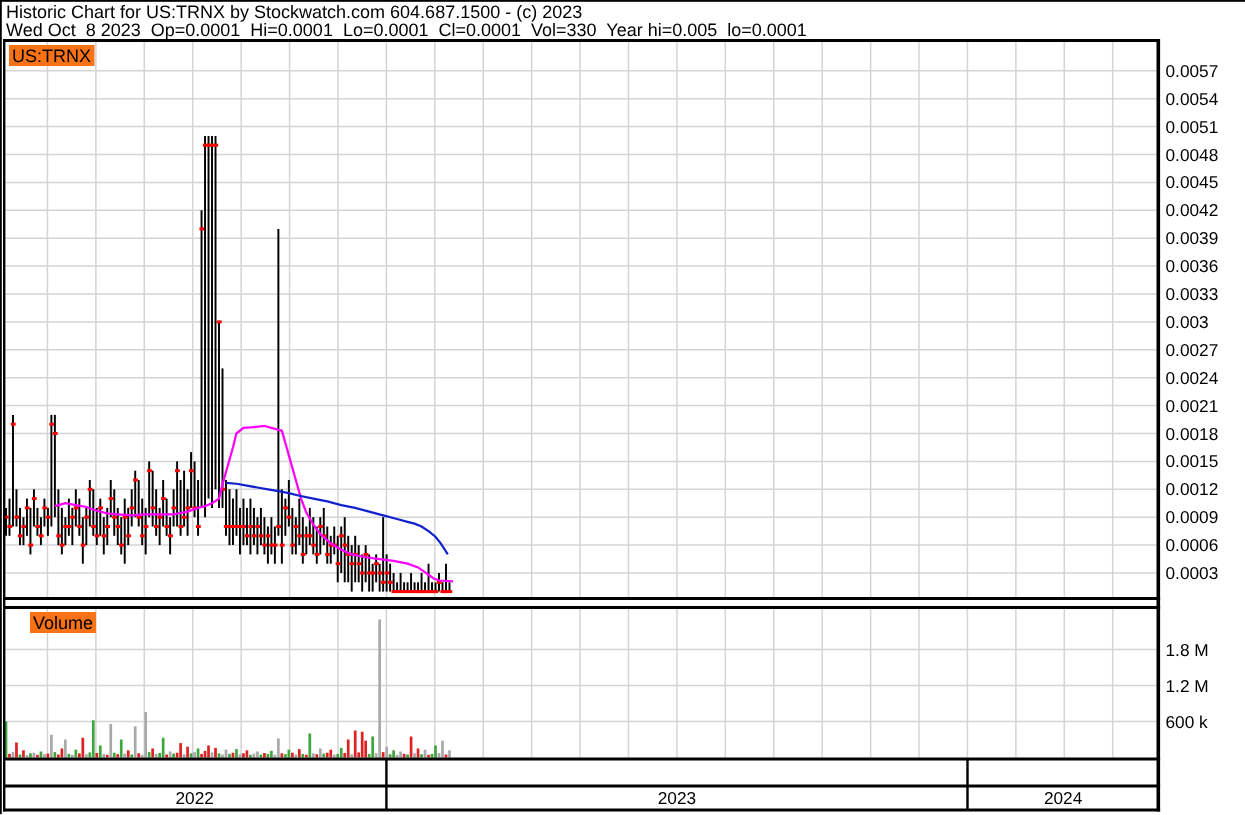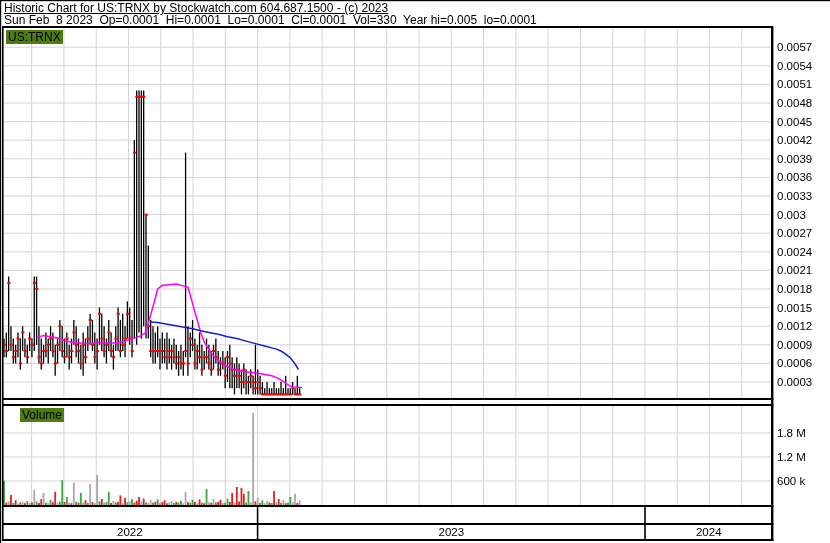--- a/index.html
+++ b/index.html
@@ -1,30 +1,30 @@
 <!DOCTYPE html>
 <html><head>
 <meta charset="utf-8">
 <style>
   html,body{margin:0;padding:0;background:#fff;}
   body{width:830px;height:543px;position:relative;overflow:hidden;
        font-family:"Liberation Sans","DejaVu Sans",sans-serif;color:#000;}
   .hdr{position:absolute;left:4px;white-space:pre;font-size:12px;line-height:12px;}
-  #hdr1{top:2px;text-decoration:underline;}
+  #hdr1{top:2px;}
   #hdr2{top:14px;}
-  .panel-label{position:absolute;font-size:12px;background:#4d7c0f;padding:0 2px;z-index:5;}
+  .panel-label{position:absolute;font-size:12px;background:#f97316;padding:0 2px;z-index:5;}
   #symlab{left:6px;top:30px;}
   #vollab{left:20px;top:408px;}
   svg{position:absolute;left:0;top:0;}
 </style>
 </head>
 <body>
 
 <div id="hdr1" class="hdr">Historic Chart for US:TRNX by Stockwatch.com 604.687.1500 - (c) 2023</div>
-<div id="hdr2" class="hdr">Sun Feb  8 2023  Op=0.0001  Hi=0.0001  Lo=0.0001  Cl=0.0001  Vol=330  Year hi=0.005  lo=0.0001</div>
+<div id="hdr2" class="hdr">Wed Oct  8 2023  Op=0.0001  Hi=0.0001  Lo=0.0001  Cl=0.0001  Vol=330  Year hi=0.005  lo=0.0001</div>
 
 <svg id="chart" width="830" height="543" viewBox="0 0 830 543">
     <g>
       <line x1="3" x2="771" y1="47.19999999999993" y2="47.19999999999993" stroke="#d4d4d4" stroke-width="1"></line>
       <line x1="3" x2="771" y1="65.7999999999999" y2="65.7999999999999" stroke="#d4d4d4" stroke-width="1"></line>
       <line x1="3" x2="771" y1="84.39999999999992" y2="84.39999999999992" stroke="#d4d4d4" stroke-width="1"></line>
       <line x1="3" x2="771" y1="103" y2="103" stroke="#d4d4d4" stroke-width="1"></line>
       <line x1="3" x2="771" y1="121.59999999999997" y2="121.59999999999997" stroke="#d4d4d4" stroke-width="1"></line>
       <line x1="3" x2="771" y1="140.2" y2="140.2" stroke="#d4d4d4" stroke-width="1"></line>
       <line x1="3" x2="771" y1="158.79999999999998" y2="158.79999999999998" stroke="#d4d4d4" stroke-width="1"></line>

